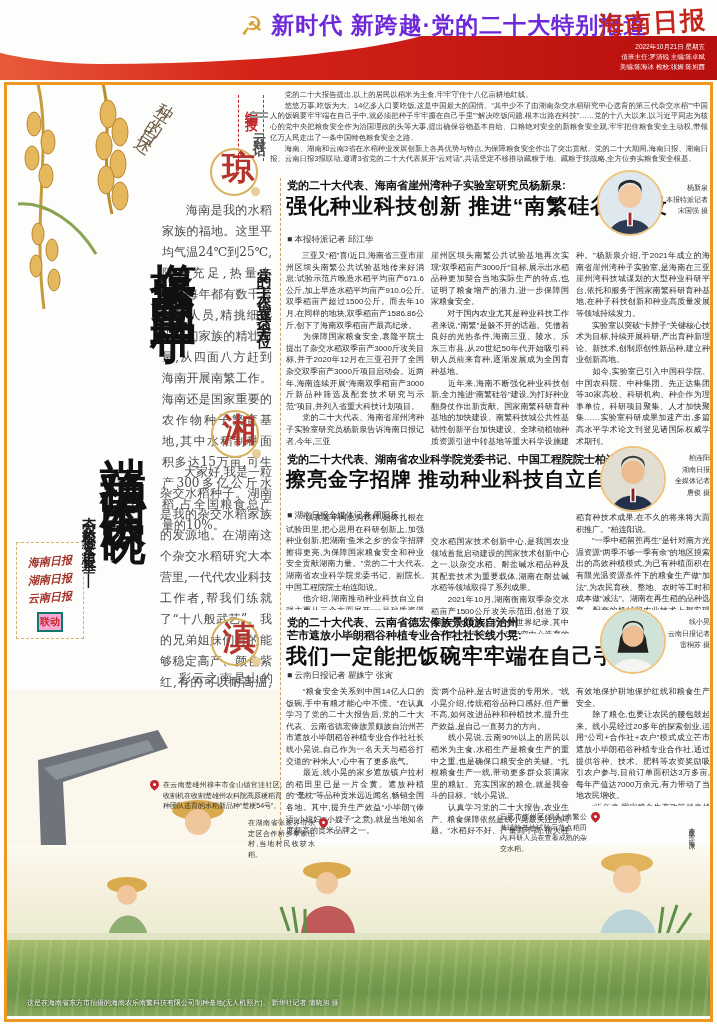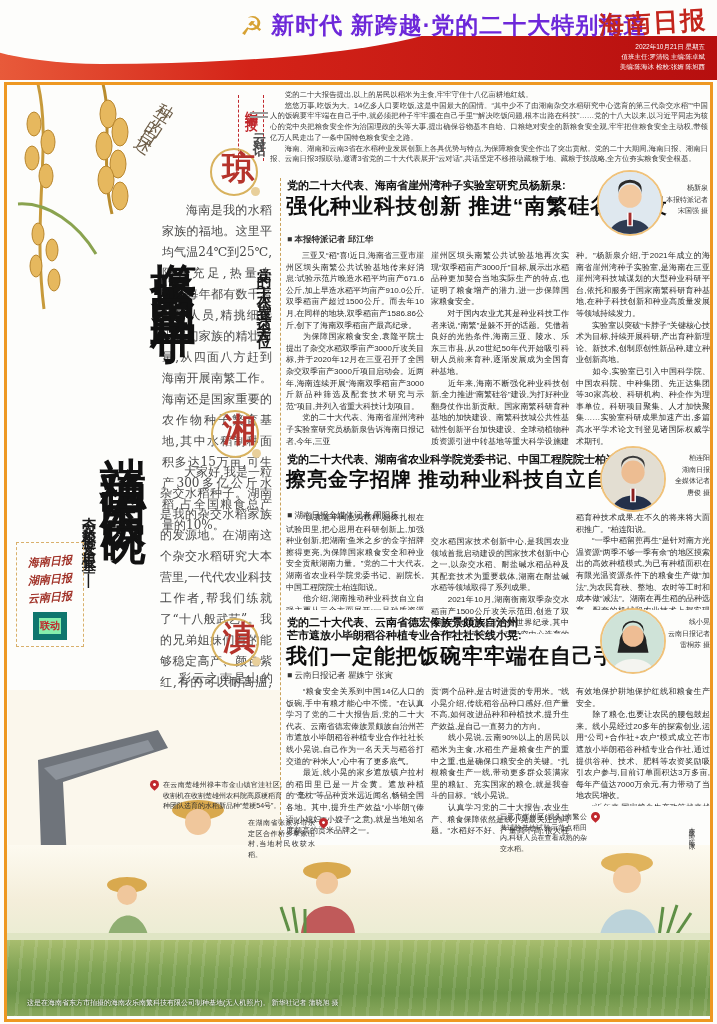--- a/index.html
+++ b/index.html
@@ -42,21 +42,21 @@
   .badge span{position:absolute;left:10px;top:-4px;font-family:"DejaVu Serif",serif;font-weight:900;
               font-size:33px;color:#b5342c;}
   .hand{font-family:"DejaVu Serif",serif;font-size:12px;line-height:1.75;color:#4a4a4a;text-align:justify;
         text-indent:2em;}
   .bigv{writing-mode:vertical-rl;font-size:46px;font-weight:900;color:#111;letter-spacing:12px;line-height:1.05;}
   .subv{writing-mode:vertical-rl;font-size:14.5px;font-weight:bold;color:#1a1a1a;letter-spacing:6px;}
   .papers-box{left:16px;top:542px;width:58px;padding:8px 4px 6px;border:1px dashed #d9b06b;text-align:center;}
   .papers-box .pname{font-family:"DejaVu Serif",serif;font-style:italic;font-weight:bold;
                      font-size:11px;color:#a03026;margin:3px 0;transform:rotate(-4deg);}
   .papers-badge{display:inline-block;margin-top:4px;font-size:10px;font-weight:900;color:#c0282d;
-                background:#86efac;padding:1px 1px;border:6px solid #0f766e;}
+                background:#f9a8d4;padding:1px 1px;border:2px solid #0f766e;}
 
   
   .kicker{font-size:11px;font-weight:bold;color:#111;white-space:nowrap;}
   .headline{font-size:21px;font-weight:900;color:#0d0d0d;letter-spacing:1px;white-space:nowrap;}
   .byline{font-size:8.5px;color:#333;}
   .bodycol{font-size:8px;line-height:1.45;color:#2b2b2b;text-align:justify;white-space:pre-line;overflow:hidden;}
   .portrait{width:62px;height:62px;border-radius:50%;border:2px solid #f0c27a;overflow:hidden;background:#e9eef2;}
   .pcap{font-size:7px;line-height:1.65;color:#333;text-align:right;white-space:pre-line;}
 
   
@@ -168,21 +168,21 @@
       <circle cx="32" cy="25" r="12" fill="#f2c9a0"></circle>
       <path d="M20,23 a12,12 0 0 1 24,0 l0,-6 a12,9 0 0 0 -24,0 z" fill="#2b2b2b"></path>
       <path d="M10,64 C14,44 50,44 54,64 z" fill="#2f3b52"></path>
       <rect x="29" y="42" width="6" height="14" fill="#fff"></rect>
       <rect x="30.5" y="42" width="3" height="13" fill="#a32c2c"></rect>
     </svg>
   </div>
   <div class="abs pcap" style="left:660px;top:182px;width:48px;">杨新泉
 本报特派记者
 宋国强 摄</div>
-  <div class="abs byline" style="left:287px;top:234px;font-weight:bold;">■ 本报特派记者 邱江华</div>
+  <div class="abs byline" style="left:287px;top:234px;">■ 本报特派记者 邱江华</div>
   <div class="abs bodycol" style="left:286px;top:250px;width:138px;height:196px;">　　三亚又“稻”喜!近日,海南省三亚市崖州区坝头南繁公共试验基地传来好消息:试验示范片晚造水稻平均亩产671.6公斤,加上早造水稻平均亩产910.0公斤,双季稻亩产超过1500公斤。而去年10月,在同样的地块,双季稻亩产1586.86公斤,创下了海南双季稻亩产最高纪录。
 　　为保障国家粮食安全,袁隆平院士提出了杂交水稻双季亩产3000斤攻关目标,并于2020年12月在三亚召开了全国杂交双季亩产3000斤项目启动会。近两年,海南连续开展“海南双季稻亩产3000斤新品种筛选及配套技术研究与示范”项目,并列入省重大科技计划项目。
 　　党的二十大代表、海南省崖州湾种子实验室研究员杨新泉告诉海南日报记者,今年,三亚</div>
   <div class="abs bodycol" style="left:431px;top:250px;width:138px;height:196px;">崖州区坝头南繁公共试验基地再次实现“双季稻亩产3000斤”目标,展示出水稻品种更加契合当地实际生产的特点,也证明了粮食增产的潜力,进一步保障国家粮食安全。
 　　对于国内农业尤其是种业科技工作者来说,“南繁”是躲不开的话题。凭借着良好的光热条件,海南三亚、陵水、乐东三市县,从20世纪50年代开始吸引科研人员前来育种,逐渐发展成为全国育种基地。
 　　近年来,海南不断强化种业科技创新,全力推进“南繁硅谷”建设,为打好种业翻身仗作出新贡献。国家南繁科研育种基地的加快建设、南繁科技城公共性基础性创新平台加快建设、全球动植物种质资源引进中转基地等重大科学设施建设加快推进……如今,南繁科技城成为我国种业科研机构、经营主体的“打卡地”。
 　　“为从源头上保障国家粮食安全,我们种业工作者必须掌握有自主知识产权的优良品</div>
   <div class="abs bodycol" style="left:576px;top:250px;width:134px;height:196px;">种。”杨新泉介绍,于2021年成立的海南省崖州湾种子实验室,是海南在三亚崖州湾科技城谋划的大型种业科研平台,依托和服务于国家南繁科研育种基地,在种子科技创新和种业高质量发展等领域持续发力。
 　　实验室以突破“卡脖子”关键核心技术为目标,持续开展科研,产出育种新理论、新技术,创制原创性新品种,建立种业创新高地。
 　　如今,实验室已引入中国科学院、中国农科院、中种集团、先正达集团等30家高校、科研机构、种企作为理事单位。科研项目聚集、人才加快聚集……实验室科研成果加速产出,多篇高水平学术论文刊登见诸国际权威学术期刊。

